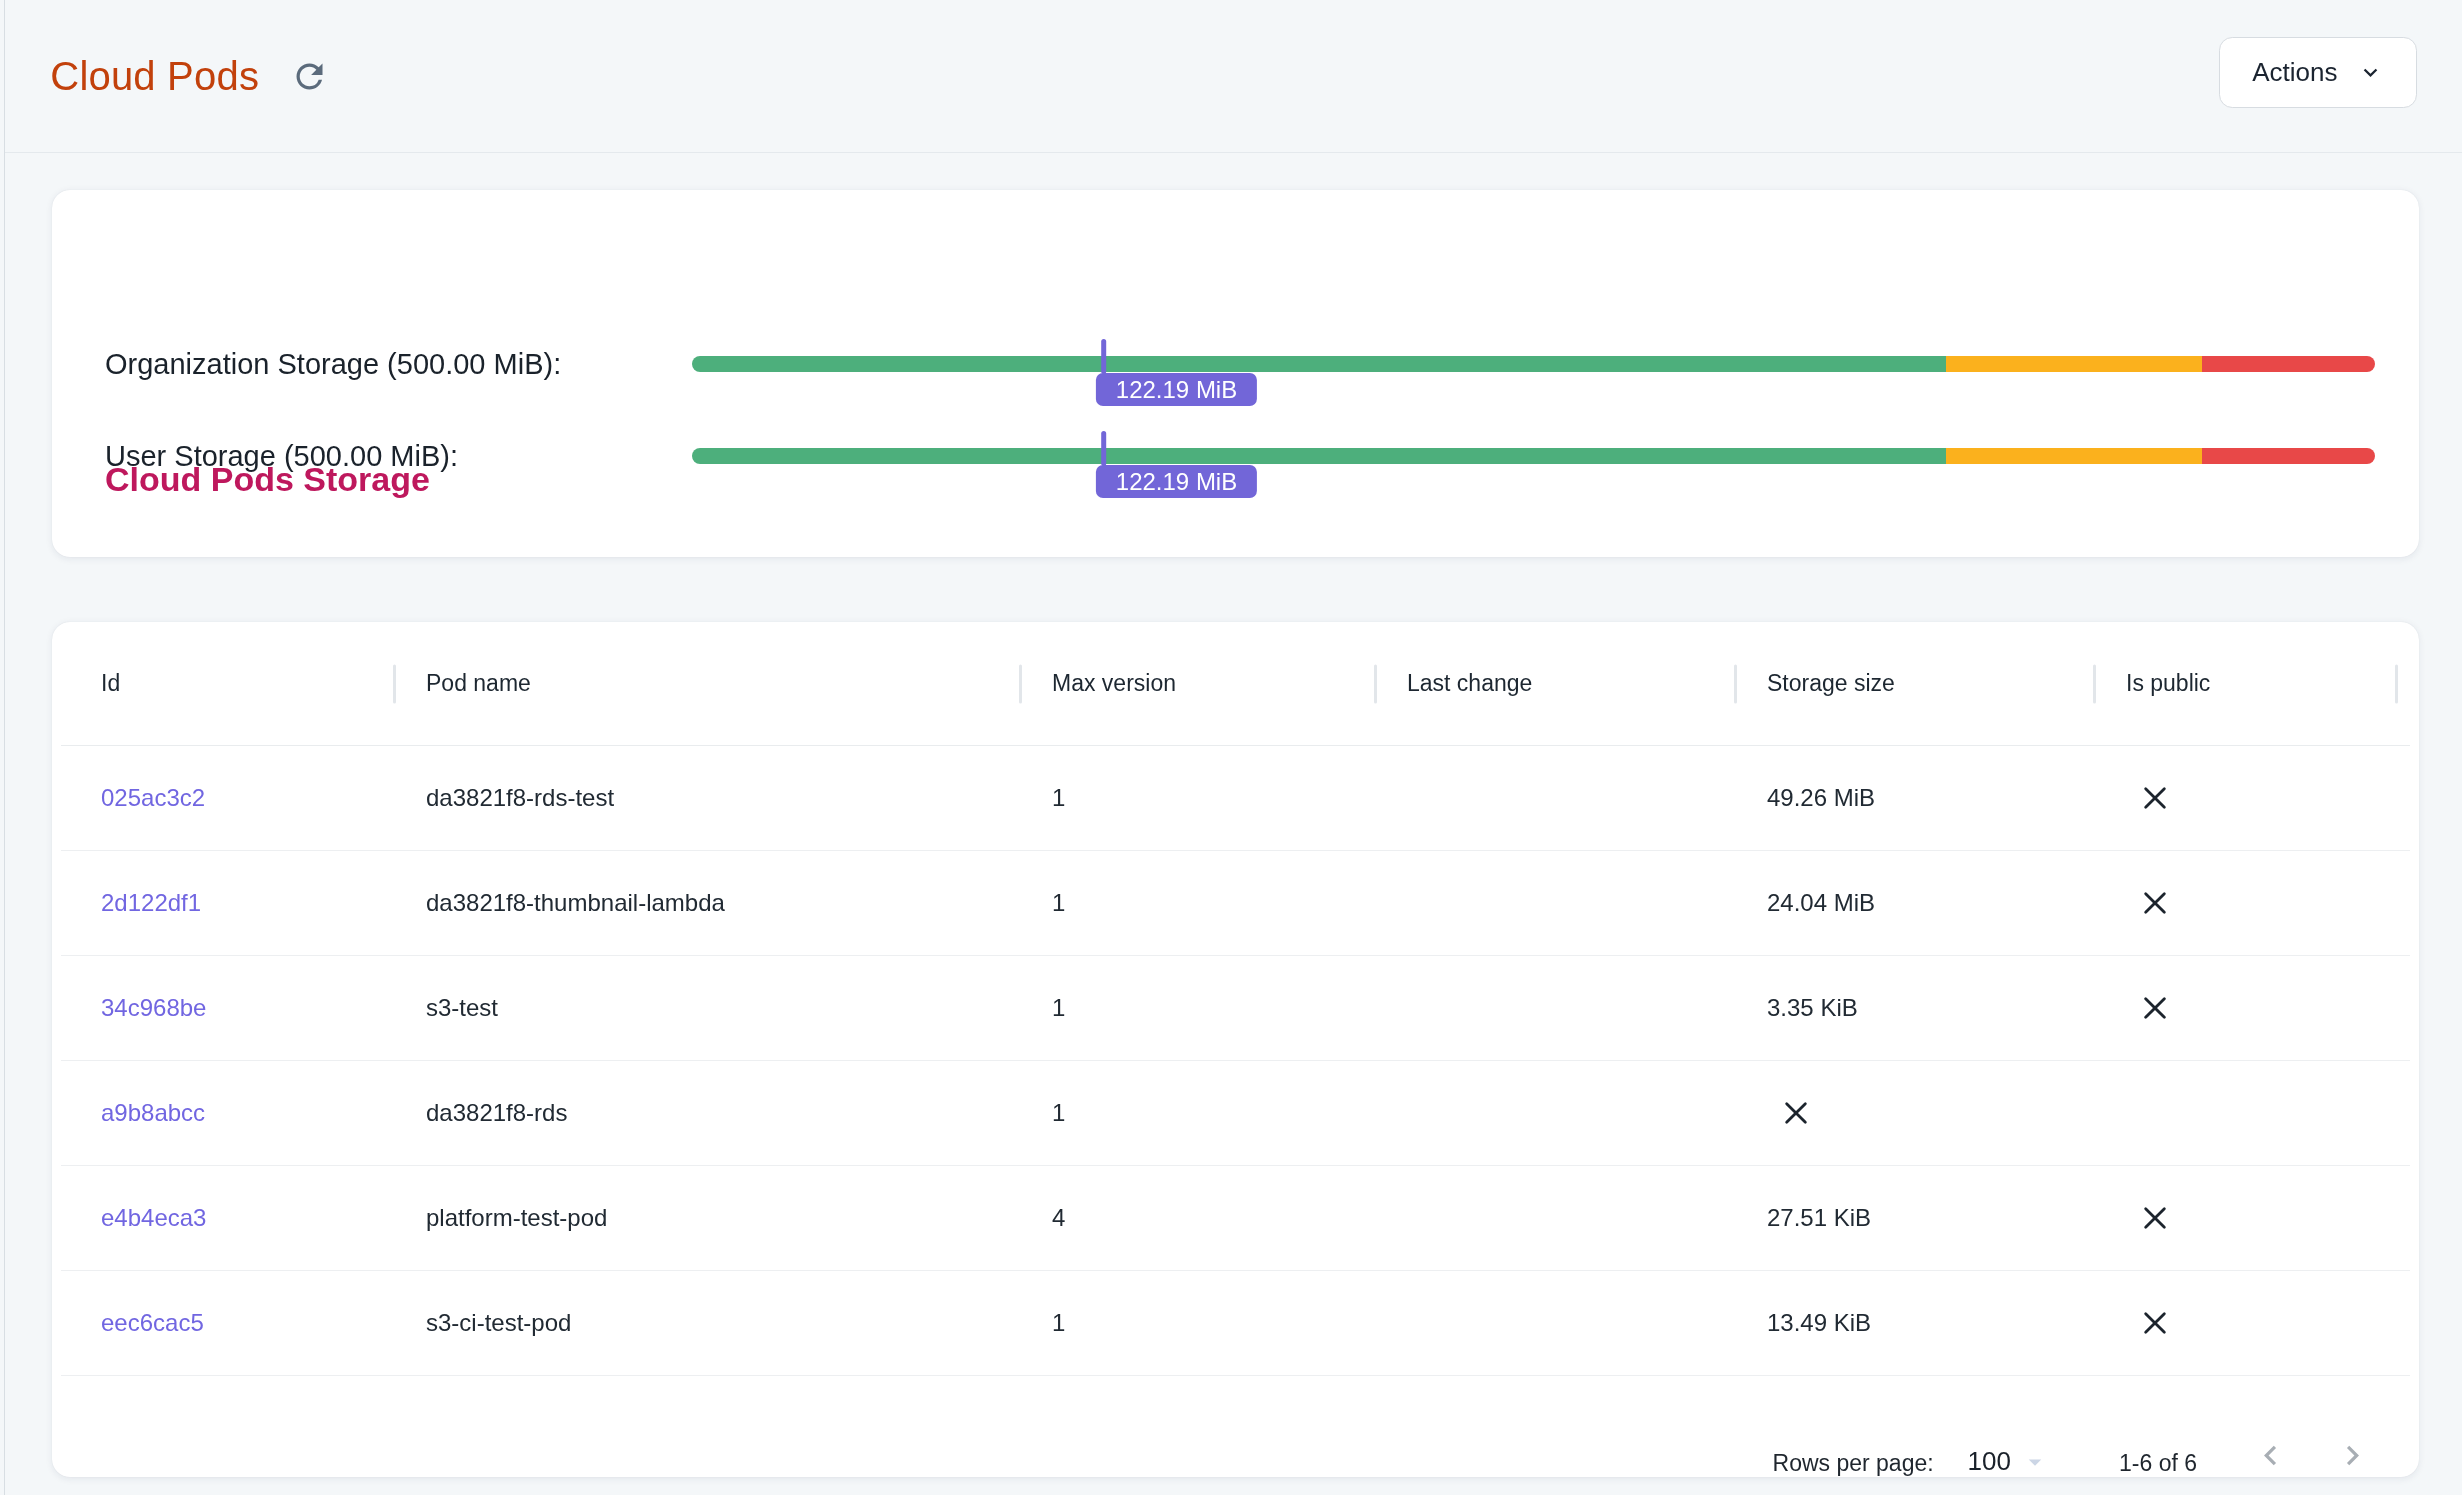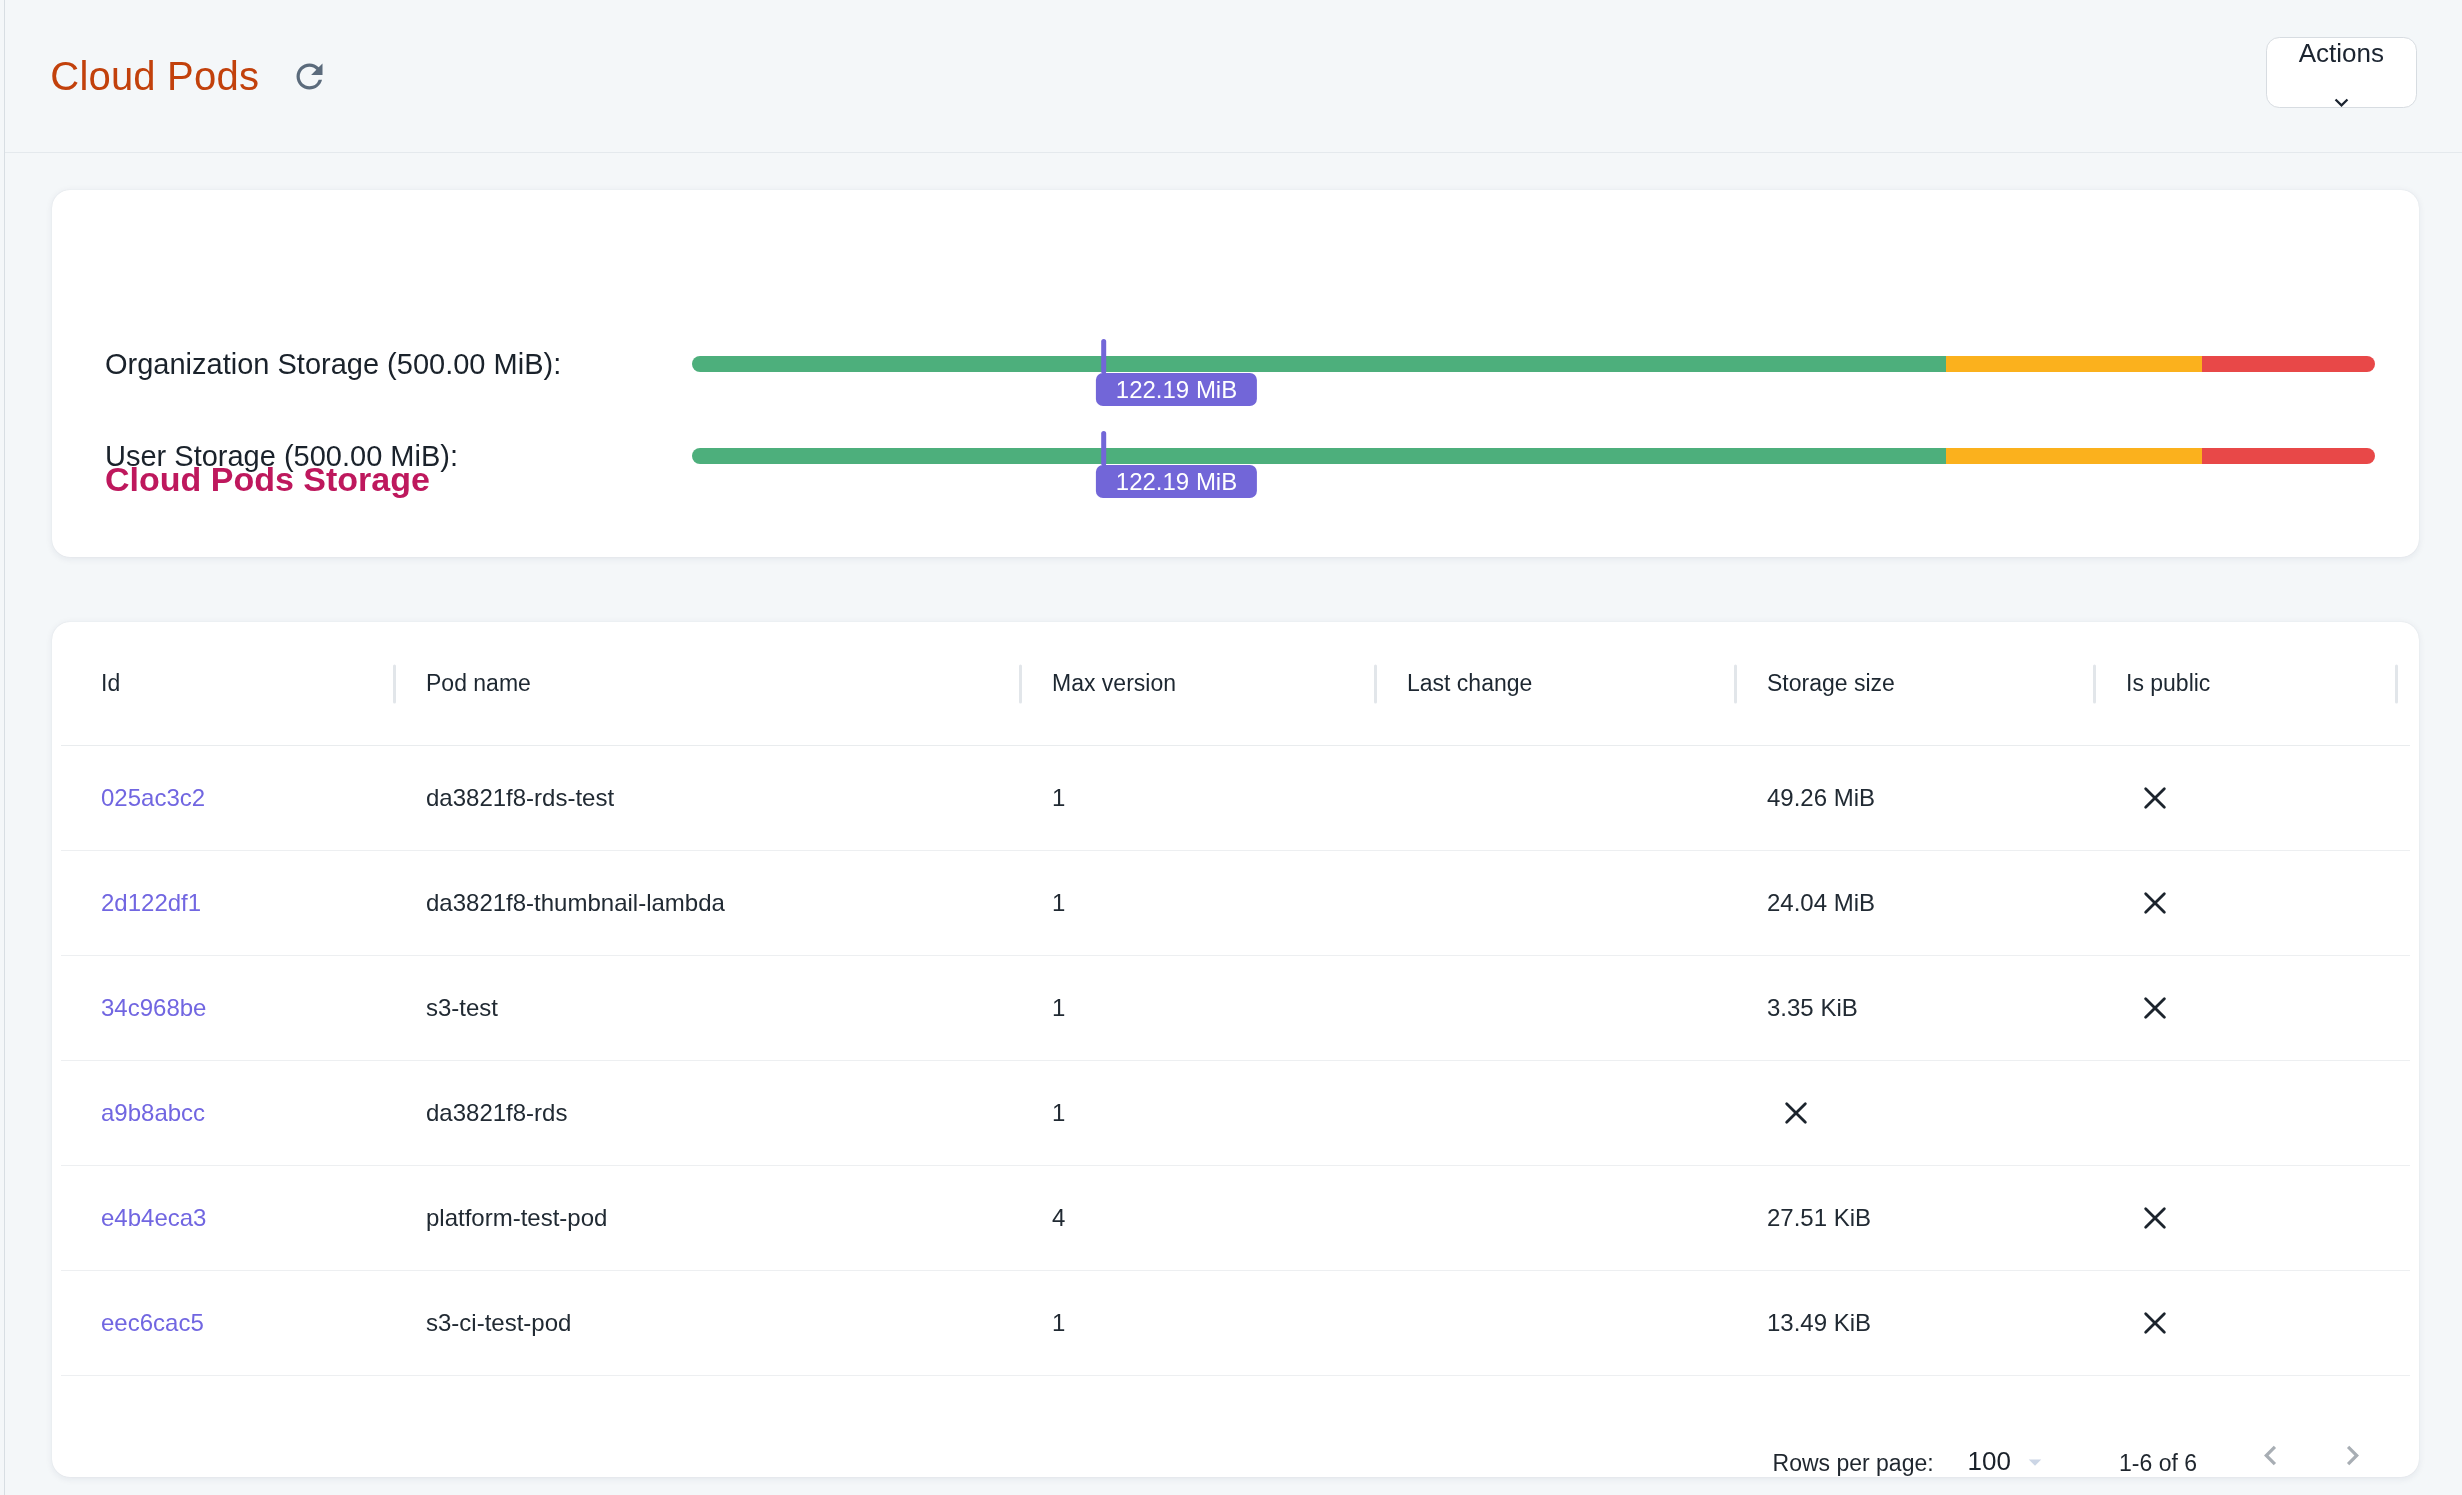--- a/index.html
+++ b/index.html
@@ -18,21 +18,21 @@
     display:flex;align-items:center;padding-left:45px;box-sizing:border-box;
   }
   .page-title{font-size:40px;font-weight:400;color:#c2410c;letter-spacing:0.2px;}
   .refresh-btn{margin-left:27px;width:46px;height:46px;border:none;background:transparent;
     display:flex;align-items:center;justify-content:center;cursor:pointer;padding:0;}
   .refresh-btn svg{width:39px;height:39px;fill:#5b6b7c;}
   .actions-btn{
     position:absolute;right:45px;top:37px;height:71px;
     display:flex;align-items:center;gap:19.6px;padding:0 32px;
     background:#ffffff;border:1.8px solid #d7dce1;border-radius:13.3px;
-    font-family:inherit;font-size:26px;color:#1b2430;cursor:pointer;flex-direction:column;
+    font-family:inherit;font-size:26px;color:#1b2430;cursor:pointer;
   }
   .actions-btn svg{width:27px;height:27px;fill:#1b2430;}
 
   
   .card{
     position:absolute;left:52px;width:2367px;background:#ffffff;border-radius:18px;
     box-shadow:0 1.8px 7.1px rgba(23,43,77,.08), 0 0 0.9px rgba(23,43,77,.12);
   }
   .storage-card{top:190px;height:367px;}
   .table-card{top:598px;height:855px;display:flex;flex-direction:column;margin-top:24px;}

